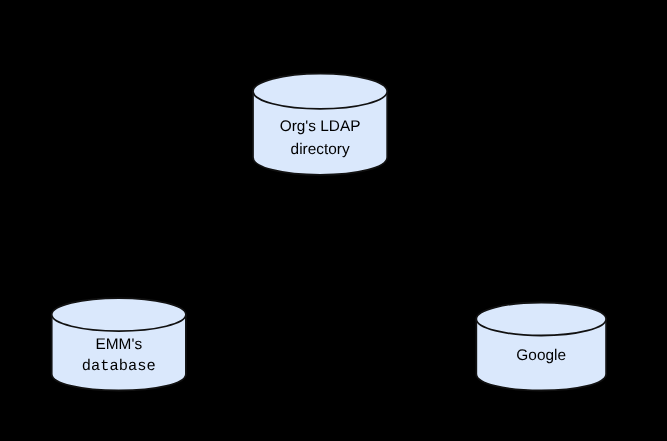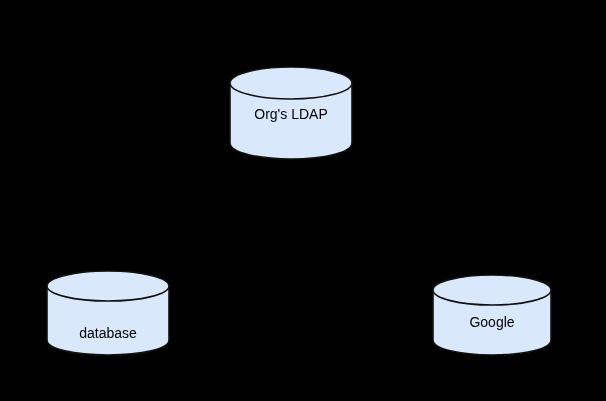--- a/index.html
+++ b/index.html
@@ -78,28 +78,30 @@
 <body>
 
 <div id="canvas">
 
   <div class="db-node" id="node-ldap">
     <svg width="124" height="94" viewBox="0 0 124 94">
       <path d="M 1 17 L 1 77 C 1 86.4 28.3 93 62 93 C 95.7 93 123 86.4 123 77 L 123 17 Z" fill="#dae8fc" stroke="#111111" stroke-width="1.6" stroke-linejoin="round"></path>
       <ellipse cx="62" cy="17" rx="61" ry="16" fill="#dae8fc" stroke="#111111" stroke-width="1.6"></ellipse>
     </svg>
     <div class="db-label">Org's LDAP</div>
+    <div class="db-label" style="top:59px;">directory</div>
   </div>
 
   <div class="db-node" id="node-emm">
     <svg width="124" height="86" viewBox="0 0 124 86">
       <path d="M 1 16 L 1 70 C 1 79 28.3 85 62 85 C 95.7 85 123 79 123 70 L 123 16 Z" fill="#dae8fc" stroke="#111111" stroke-width="1.6" stroke-linejoin="round"></path>
       <ellipse cx="62" cy="16" rx="61" ry="15" fill="#dae8fc" stroke="#111111" stroke-width="1.6"></ellipse>
     </svg>
-    <div class="db-label" style="top:53px;">database</div>
+    <div class="db-label">EMM's</div>
+    <div class="db-label" style="top:53px;font-family:Liberation Mono, monospace;">database</div>
   </div>
 
   <div class="db-node" id="node-google">
     <svg width="120" height="82" viewBox="0 0 120 82">
       <path d="M 1 16 L 1 66 C 1 74.9 27.4 81 60 81 C 92.6 81 119 74.9 119 66 L 119 16 Z" fill="#dae8fc" stroke="#111111" stroke-width="1.6" stroke-linejoin="round"></path>
       <ellipse cx="60" cy="16" rx="59" ry="15" fill="#dae8fc" stroke="#111111" stroke-width="1.6"></ellipse>
     </svg>
     <div class="db-label">Google</div>
   </div>
 

